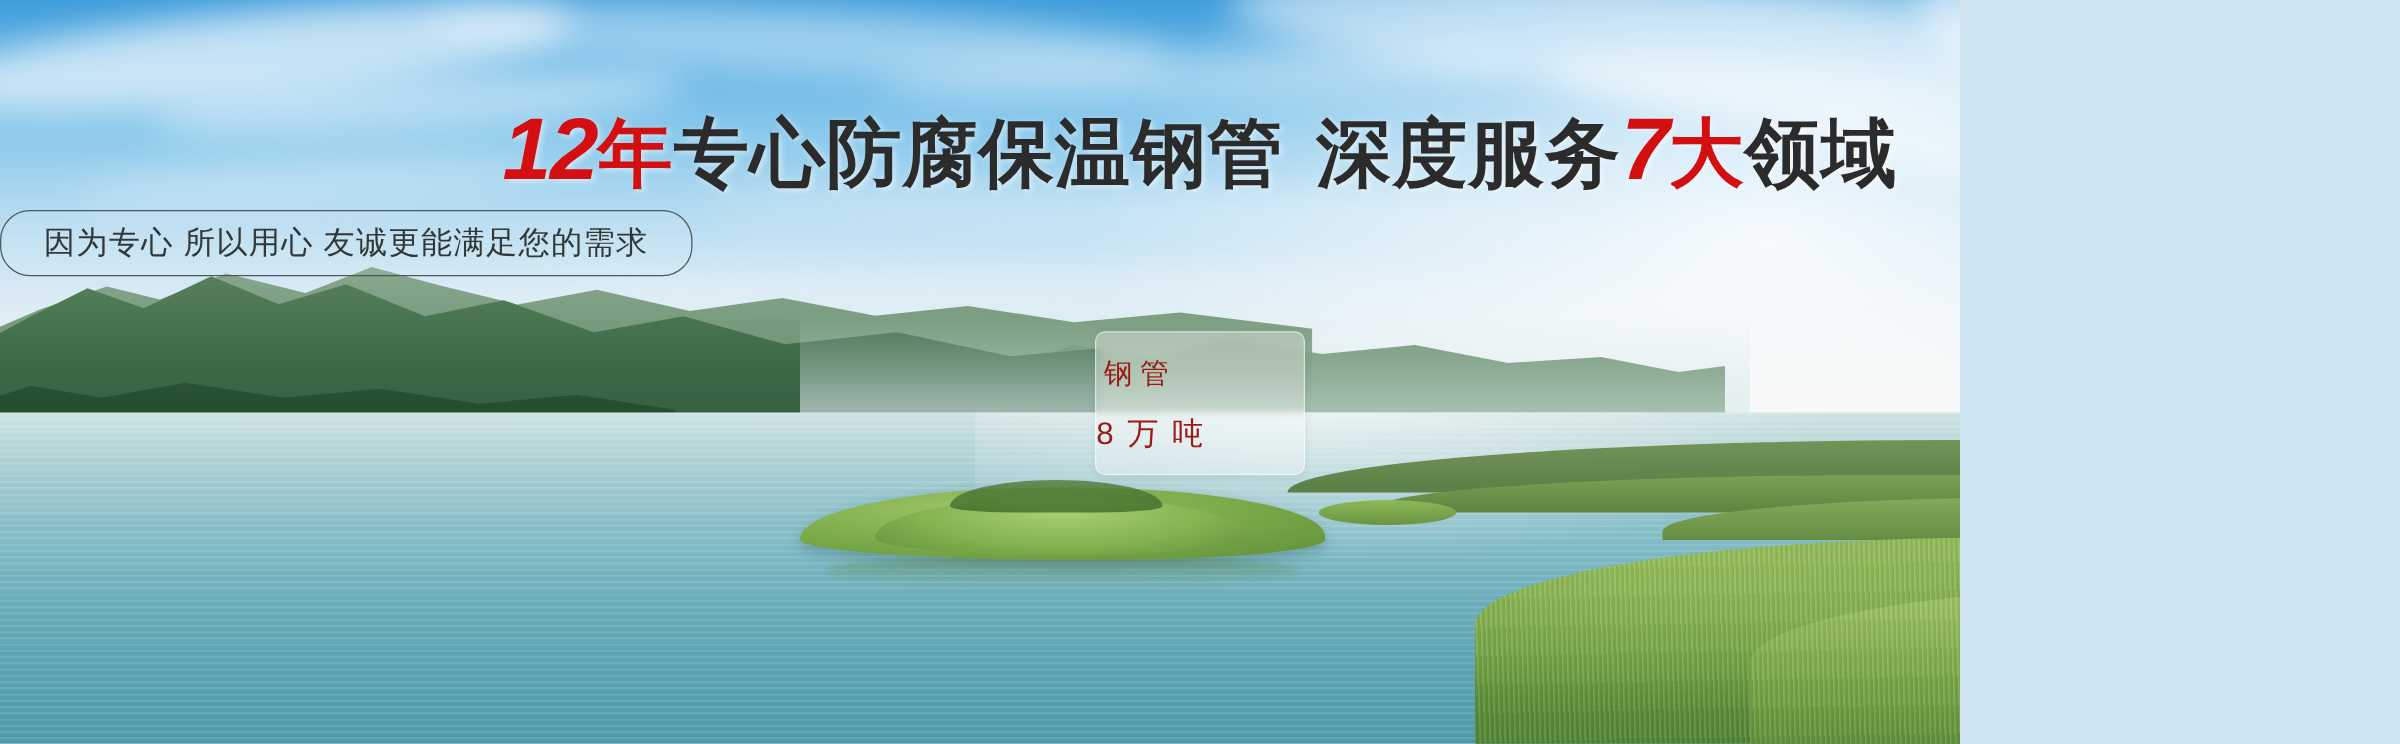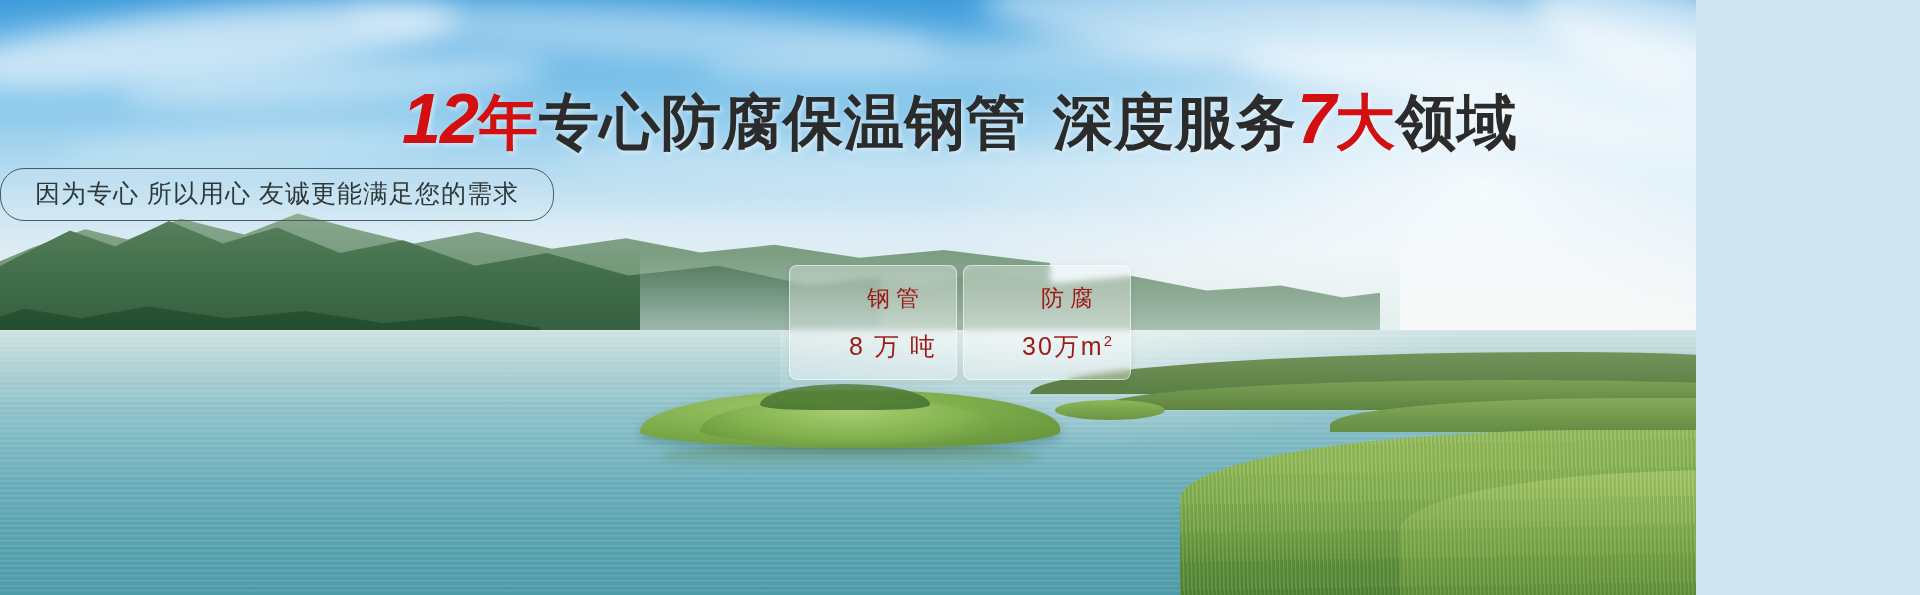--- a/index.html
+++ b/index.html
@@ -4,21 +4,21 @@
 <style>
   * { margin:0; padding:0; box-sizing:border-box; }
   html,body { width:1920px; height:595px; overflow:hidden; }
   body {
     font-family:"Liberation Sans","DejaVu Sans",sans-serif;
     background:#cfe6f2;
   }
 
   #banner{
     position:relative;
-    width:1696px; height:595px;
+    width:1568px; height:595px;
     overflow:hidden;
     isolation:isolate;
   }
 
   
   .sky{
     position:absolute; left:0; top:0; width:1920px; height:330px;
     background:
       linear-gradient(180deg,
         #3f9ddb 0%,
@@ -217,23 +217,22 @@
     position:absolute; left:0; top:265px; width:1920px;
     display:flex; justify-content:center; gap:6px;
   }
   .card{
     width:168px; height:115px;
     border-radius:8px;
     background:rgba(255,255,255,.32);
     border:1px solid rgba(255,255,255,.55);
     backdrop-filter:blur(3px);
     display:flex; flex-direction:column;
-    align-items:center; justify-content:center;
+    justify-content:center;
     box-shadow:0 2px 8px rgba(0,0,0,.07);
-    padding-left:40px;
   }
   .card-title{
     font-size:23px;
     color:#9b1a16;
     letter-spacing:6px;
     text-indent:6px;
     margin-bottom:16px;
     font-weight:500;
   }
   .card-value{
@@ -298,21 +297,17 @@
       <div class="subtitle">因为专心 所以用心  友诚更能满足您的需求</div>
     </div>
 
     <div class="cards">
 
       <div class="card">
         <div class="card-title">钢管</div>
         <div class="card-value"><span>8 万 吨</span></div>
       </div>
 
-      <div class="card">
-        <div class="card-title">防腐</div>
-        <div class="card-value"><span>30万m</span><sup>2</sup></div>
-      </div>
 
 
     </div>
   </div>
 </div>
 
 </body></html>

